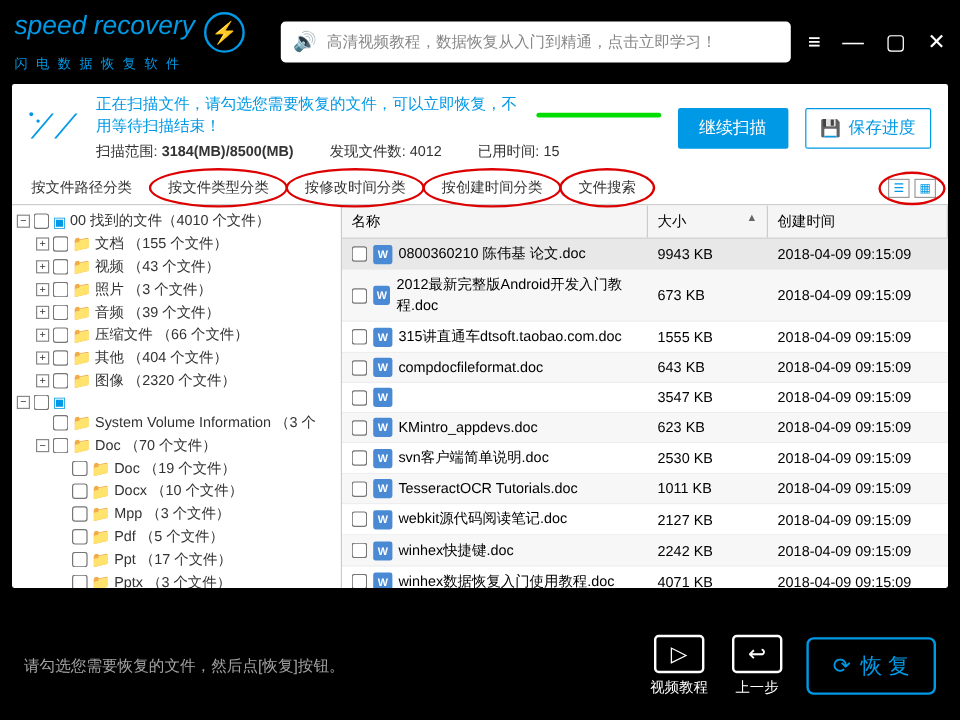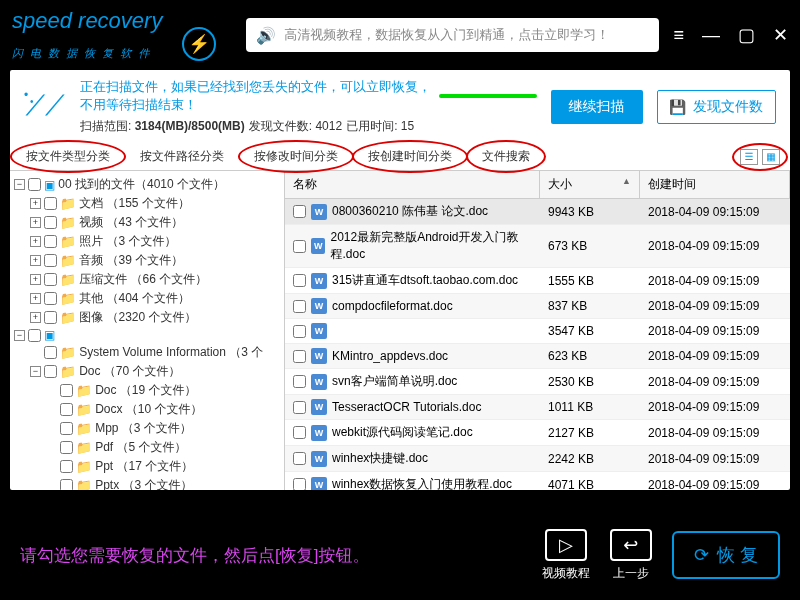--- a/index.html
+++ b/index.html
@@ -1,38 +1,38 @@
 <!DOCTYPE html>
 <html><head>
 <meta charset="utf-8">
 <style>
 * { margin: 0; padding: 0; box-sizing: border-box; font-family: "Microsoft YaHei", Arial, sans-serif; }
 body { background: #000; width: 800px; height: 600px; overflow: hidden; position: relative; }
 
 .titlebar { height: 70px; background: #000; display: flex; align-items: center; padding: 0 12px; }
-.logo-area { display: flex; align-items: flex-end; gap: 16px; }
+.logo-area { display: flex; align-items: flex-start; gap: 4px; }
 .logo-text { display: flex; flex-direction: column; }
 .logo-main { color: #0099e5; font-size: 22px; font-style: italic; font-weight: 400; line-height: 1; }
-.logo-sub { color: #0099e5; font-size: 11px; letter-spacing: 2px; margin-top: 14px; font-style: italic; }
+.logo-sub { color: #0099e5; font-size: 11px; letter-spacing: 2px; margin-top: 14px; }
 .logo-bolt { width: 34px; height: 34px; border: 2px solid #0099e5; border-radius: 50%; display: flex; align-items: center; justify-content: center; color: #0099e5; font-size: 18px; margin-left: 4px; }
 .promo-bar { flex: 1; margin: 0 14px 0 30px; background: #fff; border-radius: 4px; height: 34px; display: flex; align-items: center; padding: 0 10px; gap: 8px; color: #888; font-size: 13px; }
 .speaker-icon { color: #999; font-size: 16px; }
 .win-controls { display: flex; gap: 18px; color: #fff; font-size: 18px; }
 .win-controls span { cursor: pointer; line-height: 1; }
 
 .main-panel { background: #fff; margin: 0 10px; height: 420px; border-radius: 2px; display: flex; flex-direction: column; }
 
 .scan-status { display: flex; align-items: center; padding: 8px 14px; gap: 14px; }
 .scan-icon { width: 42px; height: 42px; display: flex; align-items: center; justify-content: center; color: #0099e5; font-size: 28px; position: relative; }
 .scan-icon::before { content: "•"; position: absolute; top: 2px; left: 0; font-size: 12px; }
 .scan-icon::after { content: "•"; position: absolute; top: 10px; left: 6px; font-size: 10px; }
 .scan-texts { flex: 1; }
 .scan-msg { color: #0099e5; font-size: 13px; display: flex; align-items: center; gap: 6px; }
 .scan-bar { width: 130px; height: 4px; background: #0d0; border-radius: 2px; }
-.scan-row2 { display: flex; gap: 4px; font-size: 12px; color: #333; margin-top: 4px; }
+.scan-row2 { display: flex; gap: 30px; font-size: 12px; color: #333; margin-top: 4px; }
 .scan-btn { background: #0099e5; color: #fff; border: none; padding: 8px 18px; font-size: 14px; border-radius: 2px; cursor: pointer; }
 .save-btn { background: #fff; color: #0099e5; border: 1px solid #0099e5; padding: 7px 12px; font-size: 14px; border-radius: 2px; cursor: pointer; display: flex; align-items: center; gap: 6px; }
 
 .tabs { display: flex; padding: 0 10px; gap: 18px; align-items: center; height: 28px; border-bottom: 1px solid #ccc; font-size: 12px; position: relative; }
 .tab { padding: 2px 6px; cursor: pointer; color: #333; position: relative; }
 .tab.circled::after { content: ""; position: absolute; inset: -6px -10px; border: 2px solid #d00; border-radius: 50%; pointer-events: none; }
 .view-toggle { margin-left: auto; display: flex; gap: 4px; position: relative; }
 .view-toggle::after { content: ""; position: absolute; inset: -6px -8px; border: 2px solid #d00; border-radius: 50%; pointer-events: none; }
 .view-btn { width: 18px; height: 16px; border: 1px solid #999; display: flex; align-items: center; justify-content: center; font-size: 10px; color: #0099e5; }
 
@@ -59,21 +59,21 @@
 .fl-body { flex: 1; overflow: auto; }
 .fl-row { display: flex; border-bottom: 1px solid #eee; font-size: 12px; align-items: center; }
 .fl-row .col { padding: 4px 8px; }
 .fl-row .col-name { display: flex; align-items: center; gap: 5px; }
 .fl-row input { margin: 0; }
 .file-ico { width: 16px; height: 16px; background: #4a8ad4; border-radius: 2px; display: inline-flex; align-items: center; justify-content: center; color: #fff; font-size: 9px; font-weight: bold; }
 .fl-row:first-child { background: #e8e8e8; }
 .fl-row.alt { background: #f7f7f7; }
 
 .footer { position: absolute; bottom: 0; left: 0; right: 0; height: 90px; background: #000; display: flex; align-items: center; padding: 0 20px; gap: 20px; }
-.footer-hint { color: #d946ef; font-size: 17px; flex: 1; }
+.footer-hint { color: #a3a3a3; font-size: 13px; flex: 1; }
 .footer-btn { display: flex; flex-direction: column; align-items: center; gap: 4px; color: #fff; font-size: 12px; cursor: pointer; }
 .footer-btn .ico-box { width: 42px; height: 32px; border: 2px solid #fff; border-radius: 4px; display: flex; align-items: center; justify-content: center; font-size: 18px; }
 .recover-btn { background: transparent; color: #0099e5; border: 2px solid #0099e5; border-radius: 6px; padding: 10px 20px; font-size: 18px; cursor: pointer; display: flex; align-items: center; gap: 8px; }
 </style>
 </head>
 <body>
 
 <div class="titlebar">
   <div class="logo-area">
     <div class="logo-text">
@@ -93,39 +93,39 @@
     <span>✕</span>
   </div>
 </div>
 
 <div class="main-panel">
 
   <div class="scan-status">
     <div class="scan-icon">⟋⟋</div>
     <div class="scan-texts">
       <div class="scan-msg">
-        <span>正在扫描文件，如果已经找到您丢失的文件，可以立即恢复，不用等待扫描结束！</span>
+        <span>正在扫描文件，请勾选您需要恢复的文件，可以立即恢复，不用等待扫描结束！</span>
         <span class="scan-bar"></span>
       </div>
       <div class="scan-row2">
         <span><span>扫描范围:</span> <b>3184(MB)/8500(MB)</b></span>
         <span><span>发现文件数:</span> <span>4012</span></span>
         <span><span>已用时间:</span> <span>15</span></span>
       </div>
     </div>
     <button class="scan-btn">继续扫描</button>
     <button class="save-btn">
       <span>💾</span>
-      <span>发现文件数</span>
+      <span>保存进度</span>
     </button>
   </div>
 
   <div class="tabs">
+    <div class="tab">按文件路径分类</div>
     <div class="tab circled">按文件类型分类</div>
-    <div class="tab">按文件路径分类</div>
     <div class="tab circled">按修改时间分类</div>
     <div class="tab circled">按创建时间分类</div>
     <div class="tab circled">文件搜索</div>
     <div class="view-toggle">
       <div class="view-btn">☰</div>
       <div class="view-btn">▦</div>
     </div>
   </div>
 
   <div class="content">
@@ -267,21 +267,21 @@
             </div>
             <div class="col col-size">1555 KB</div>
             <div class="col col-date">2018-04-09  09:15:09</div>
           </div>
           <div class="fl-row alt">
             <div class="col col-name">
               <input type="checkbox" style="">
               <span class="file-ico">W</span>
               <span>compdocfileformat.doc</span>
             </div>
-            <div class="col col-size">837 KB</div>
+            <div class="col col-size">643 KB</div>
             <div class="col col-date">2018-04-09  09:15:09</div>
           </div>
           <div class="fl-row">
             <div class="col col-name">
               <input type="checkbox" style="">
               <span class="file-ico">W</span>
             </div>
             <div class="col col-size">3547 KB</div>
             <div class="col col-date">2018-04-09  09:15:09</div>
           </div>

